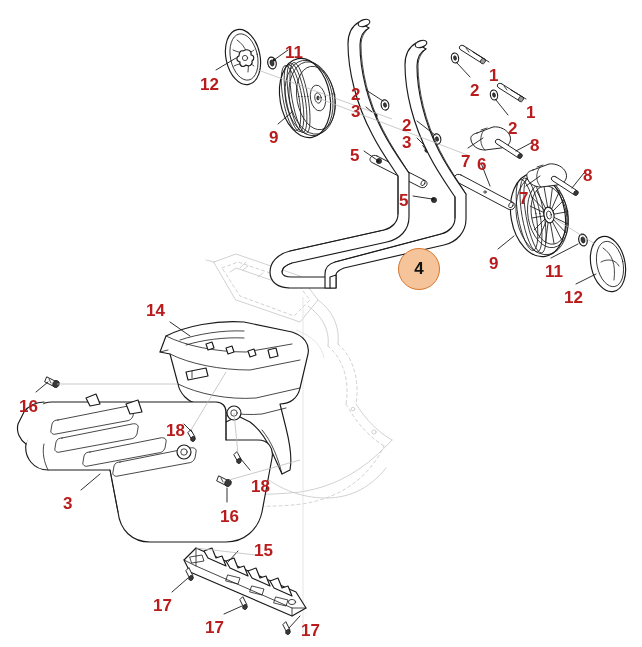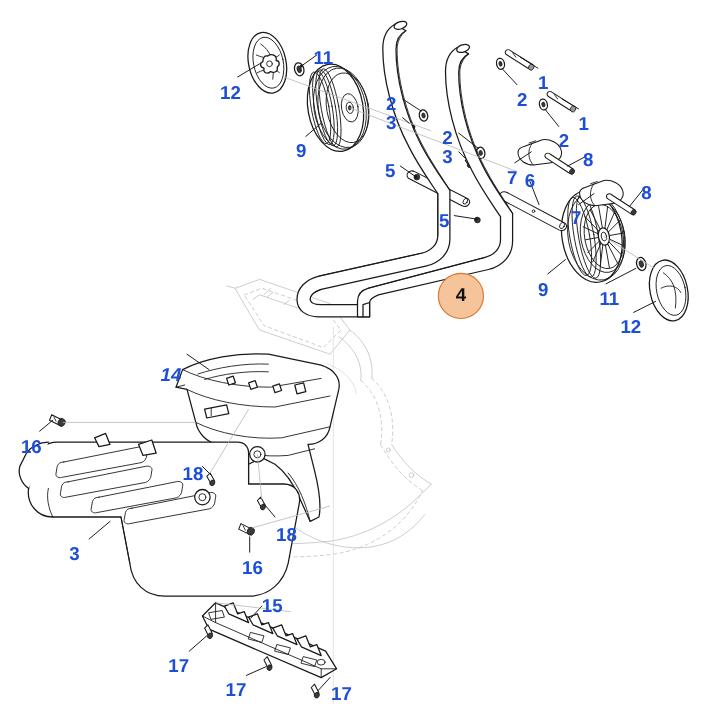--- a/index.html
+++ b/index.html
@@ -88,21 +88,21 @@
     fill: none;
   }
   .leader-dot {
     fill: #1a1a1a;
   }
   .callout-label {
     position: absolute;
     font-family: "Liberation Sans", sans-serif;
     font-size: 17px;
     font-weight: bold;
-    color: #1d4ed8;
+    color: #b91c1c;
     line-height: 1;
     white-space: nowrap;
     user-select: none;
   }
   .highlight-badge {
     position: absolute;
     border-radius: 50%;
     background: #f5c49a;
     border: 1.6px solid #d9762c;
     display: flex;
@@ -595,26 +595,26 @@
   <div class="callout-label" style="left:526px; top:104px;">1</div>
   <div class="callout-label" style="left:508px; top:120px;">2</div>
   <div class="callout-label" style="left:461px; top:153px;">7</div>
   <div class="callout-label" style="left:477px; top:156px;">6</div>
   <div class="callout-label" style="left:530px; top:137px;">8</div>
   <div class="callout-label" style="left:519px; top:190px;">7</div>
   <div class="callout-label" style="left:583px; top:167px;">8</div>
   <div class="callout-label" style="left:489px; top:255px;">9</div>
   <div class="callout-label" style="left:545px; top:263px;">11</div>
   <div class="callout-label" style="left:564px; top:289px;">12</div>
-  <div class="callout-label" style="left:146px; top:332px;font-style:italic;">14</div>
+  <div class="callout-label" style="left:146px; top:302px;">14</div>
   <div class="callout-label" style="left:19px; top:398px;">16</div>
   <div class="callout-label" style="left:166px; top:422px;">18</div>
   <div class="callout-label" style="left:251px; top:478px;">18</div>
   <div class="callout-label" style="left:63px; top:495px;">3</div>
   <div class="callout-label" style="left:220px; top:508px;">16</div>
-  <div class="callout-label" style="left:238px; top:542px;">15</div>
+  <div class="callout-label" style="left:254px; top:542px;">15</div>
   <div class="callout-label" style="left:153px; top:597px;">17</div>
   <div class="callout-label" style="left:205px; top:619px;">17</div>
   <div class="callout-label" style="left:301px; top:622px;">17</div>
 
   <div class="highlight-badge" id="highlight-badge" style="left: 398px; top: 248px; width: 42px; height: 42px; background: rgb(245, 196, 154); border-color: rgb(217, 118, 44);">4</div>
 
 </div>
 
 </body></html>

